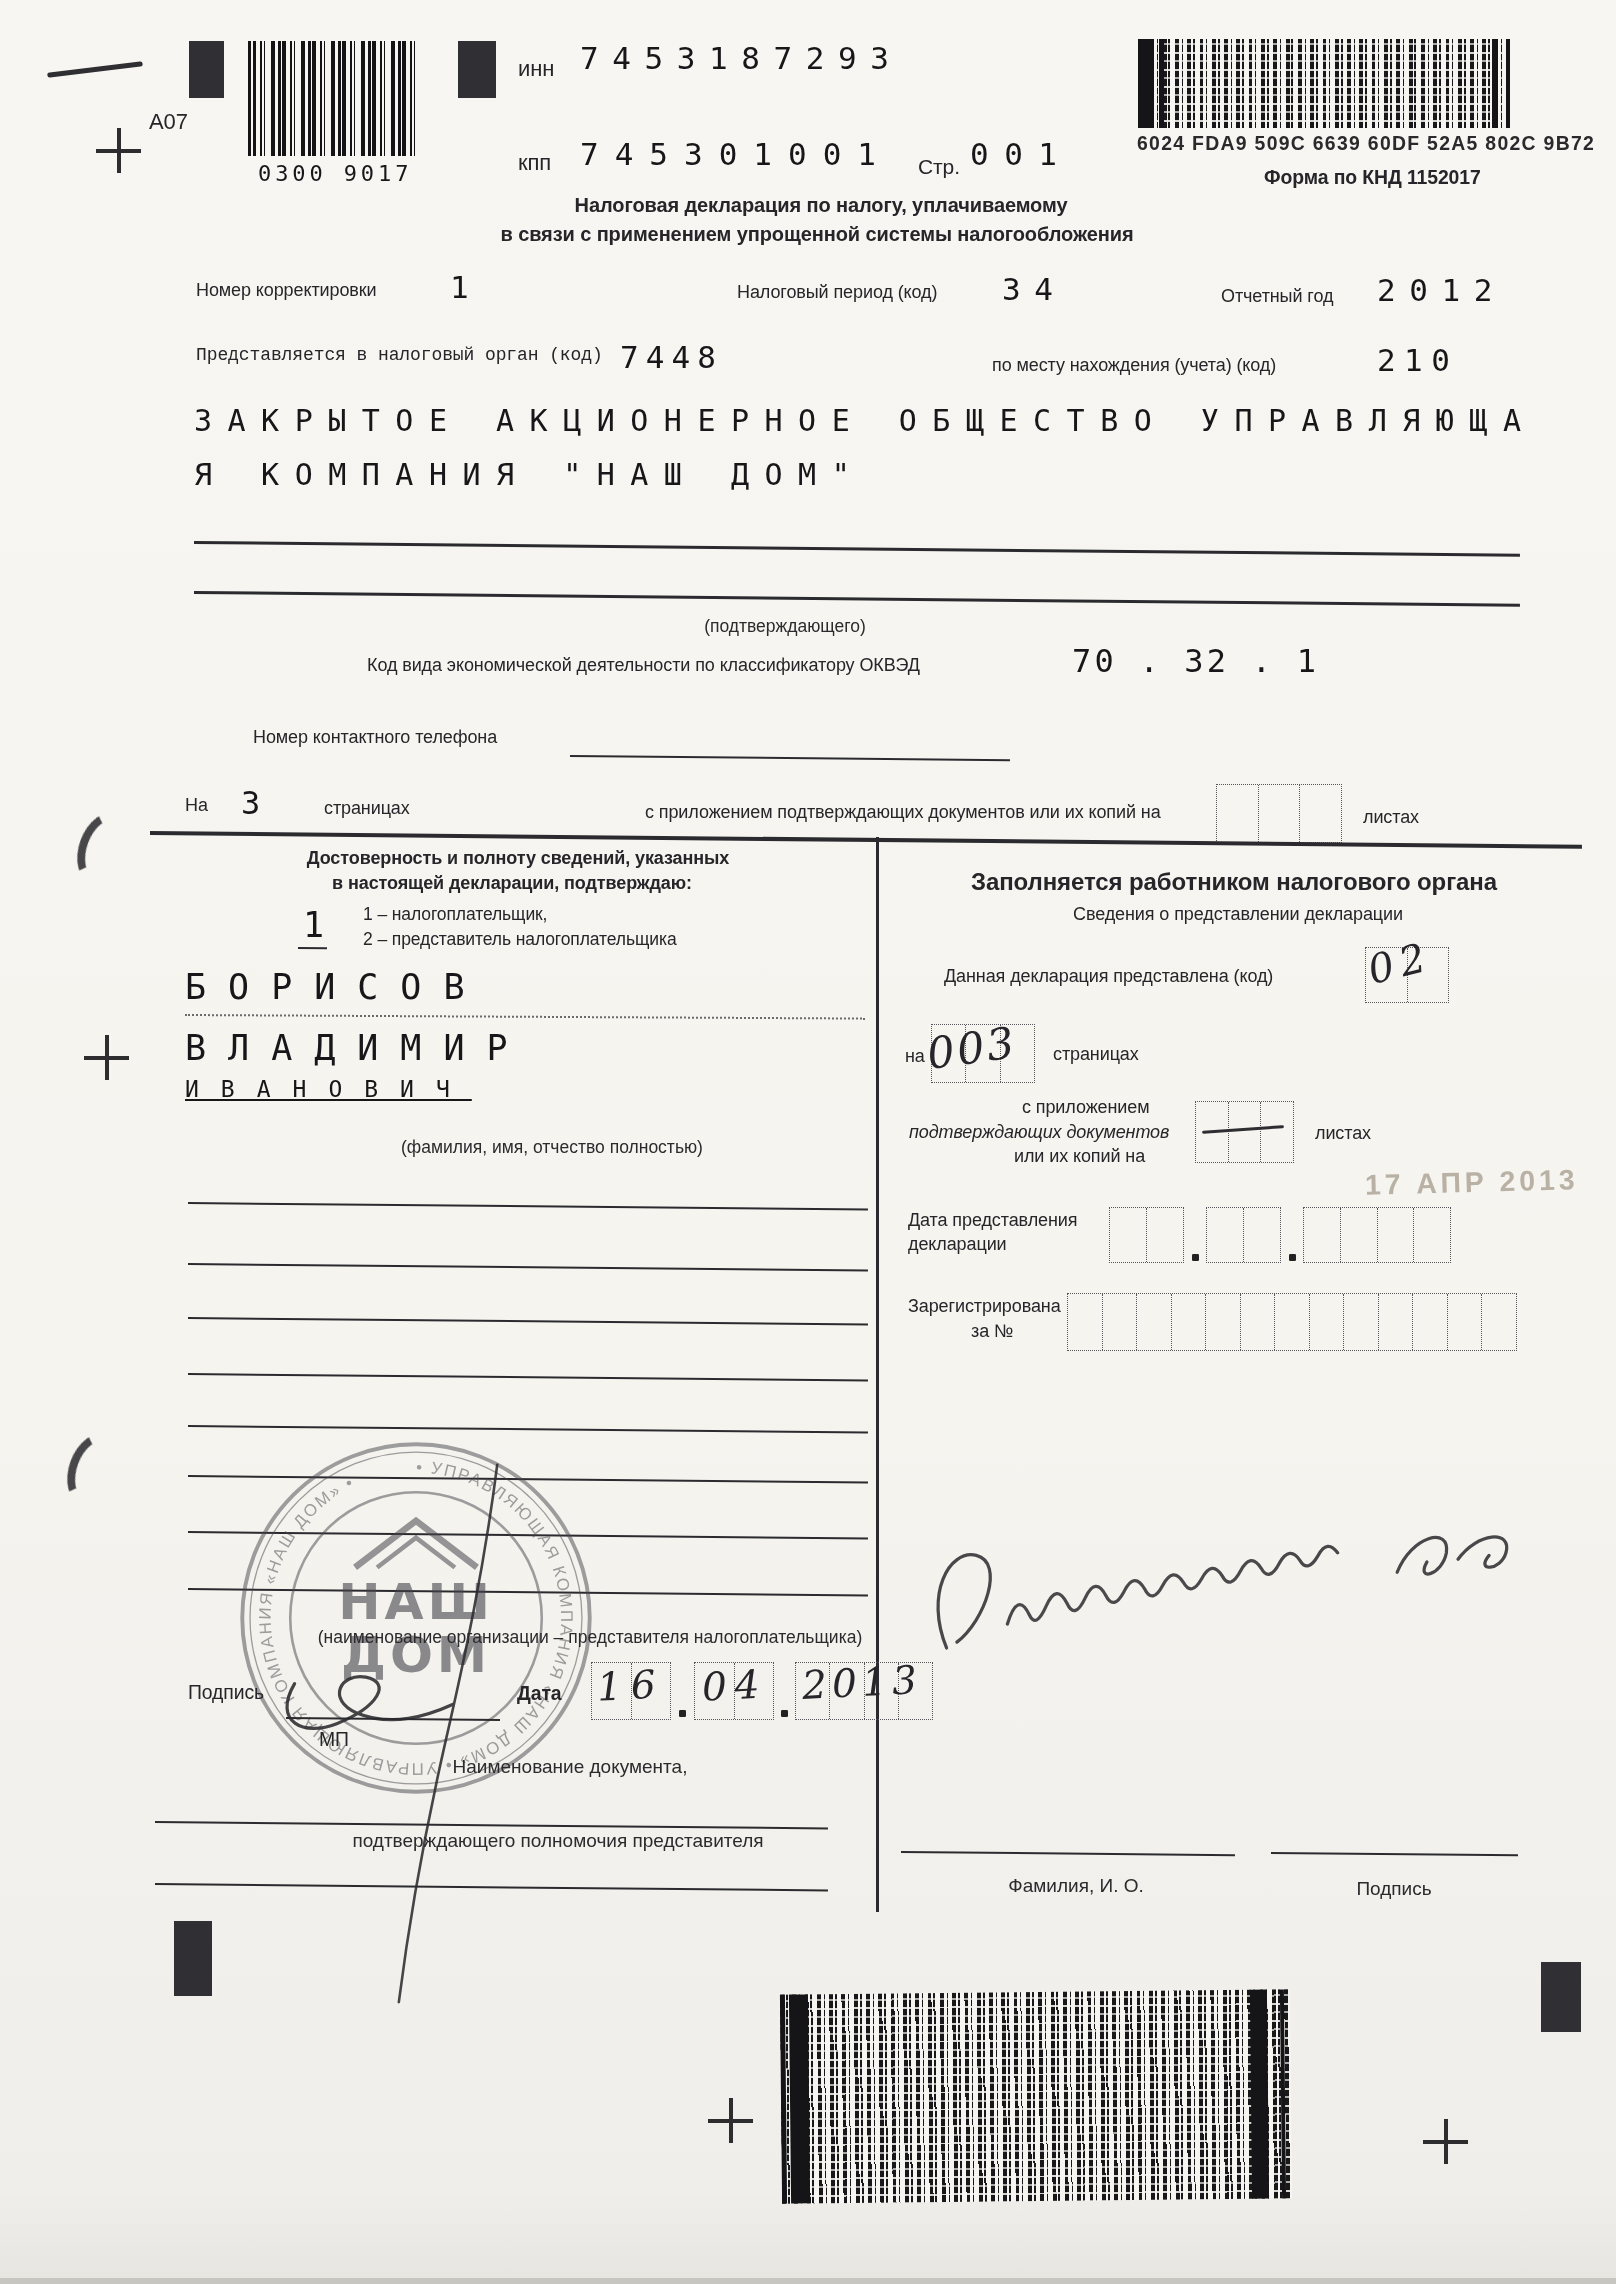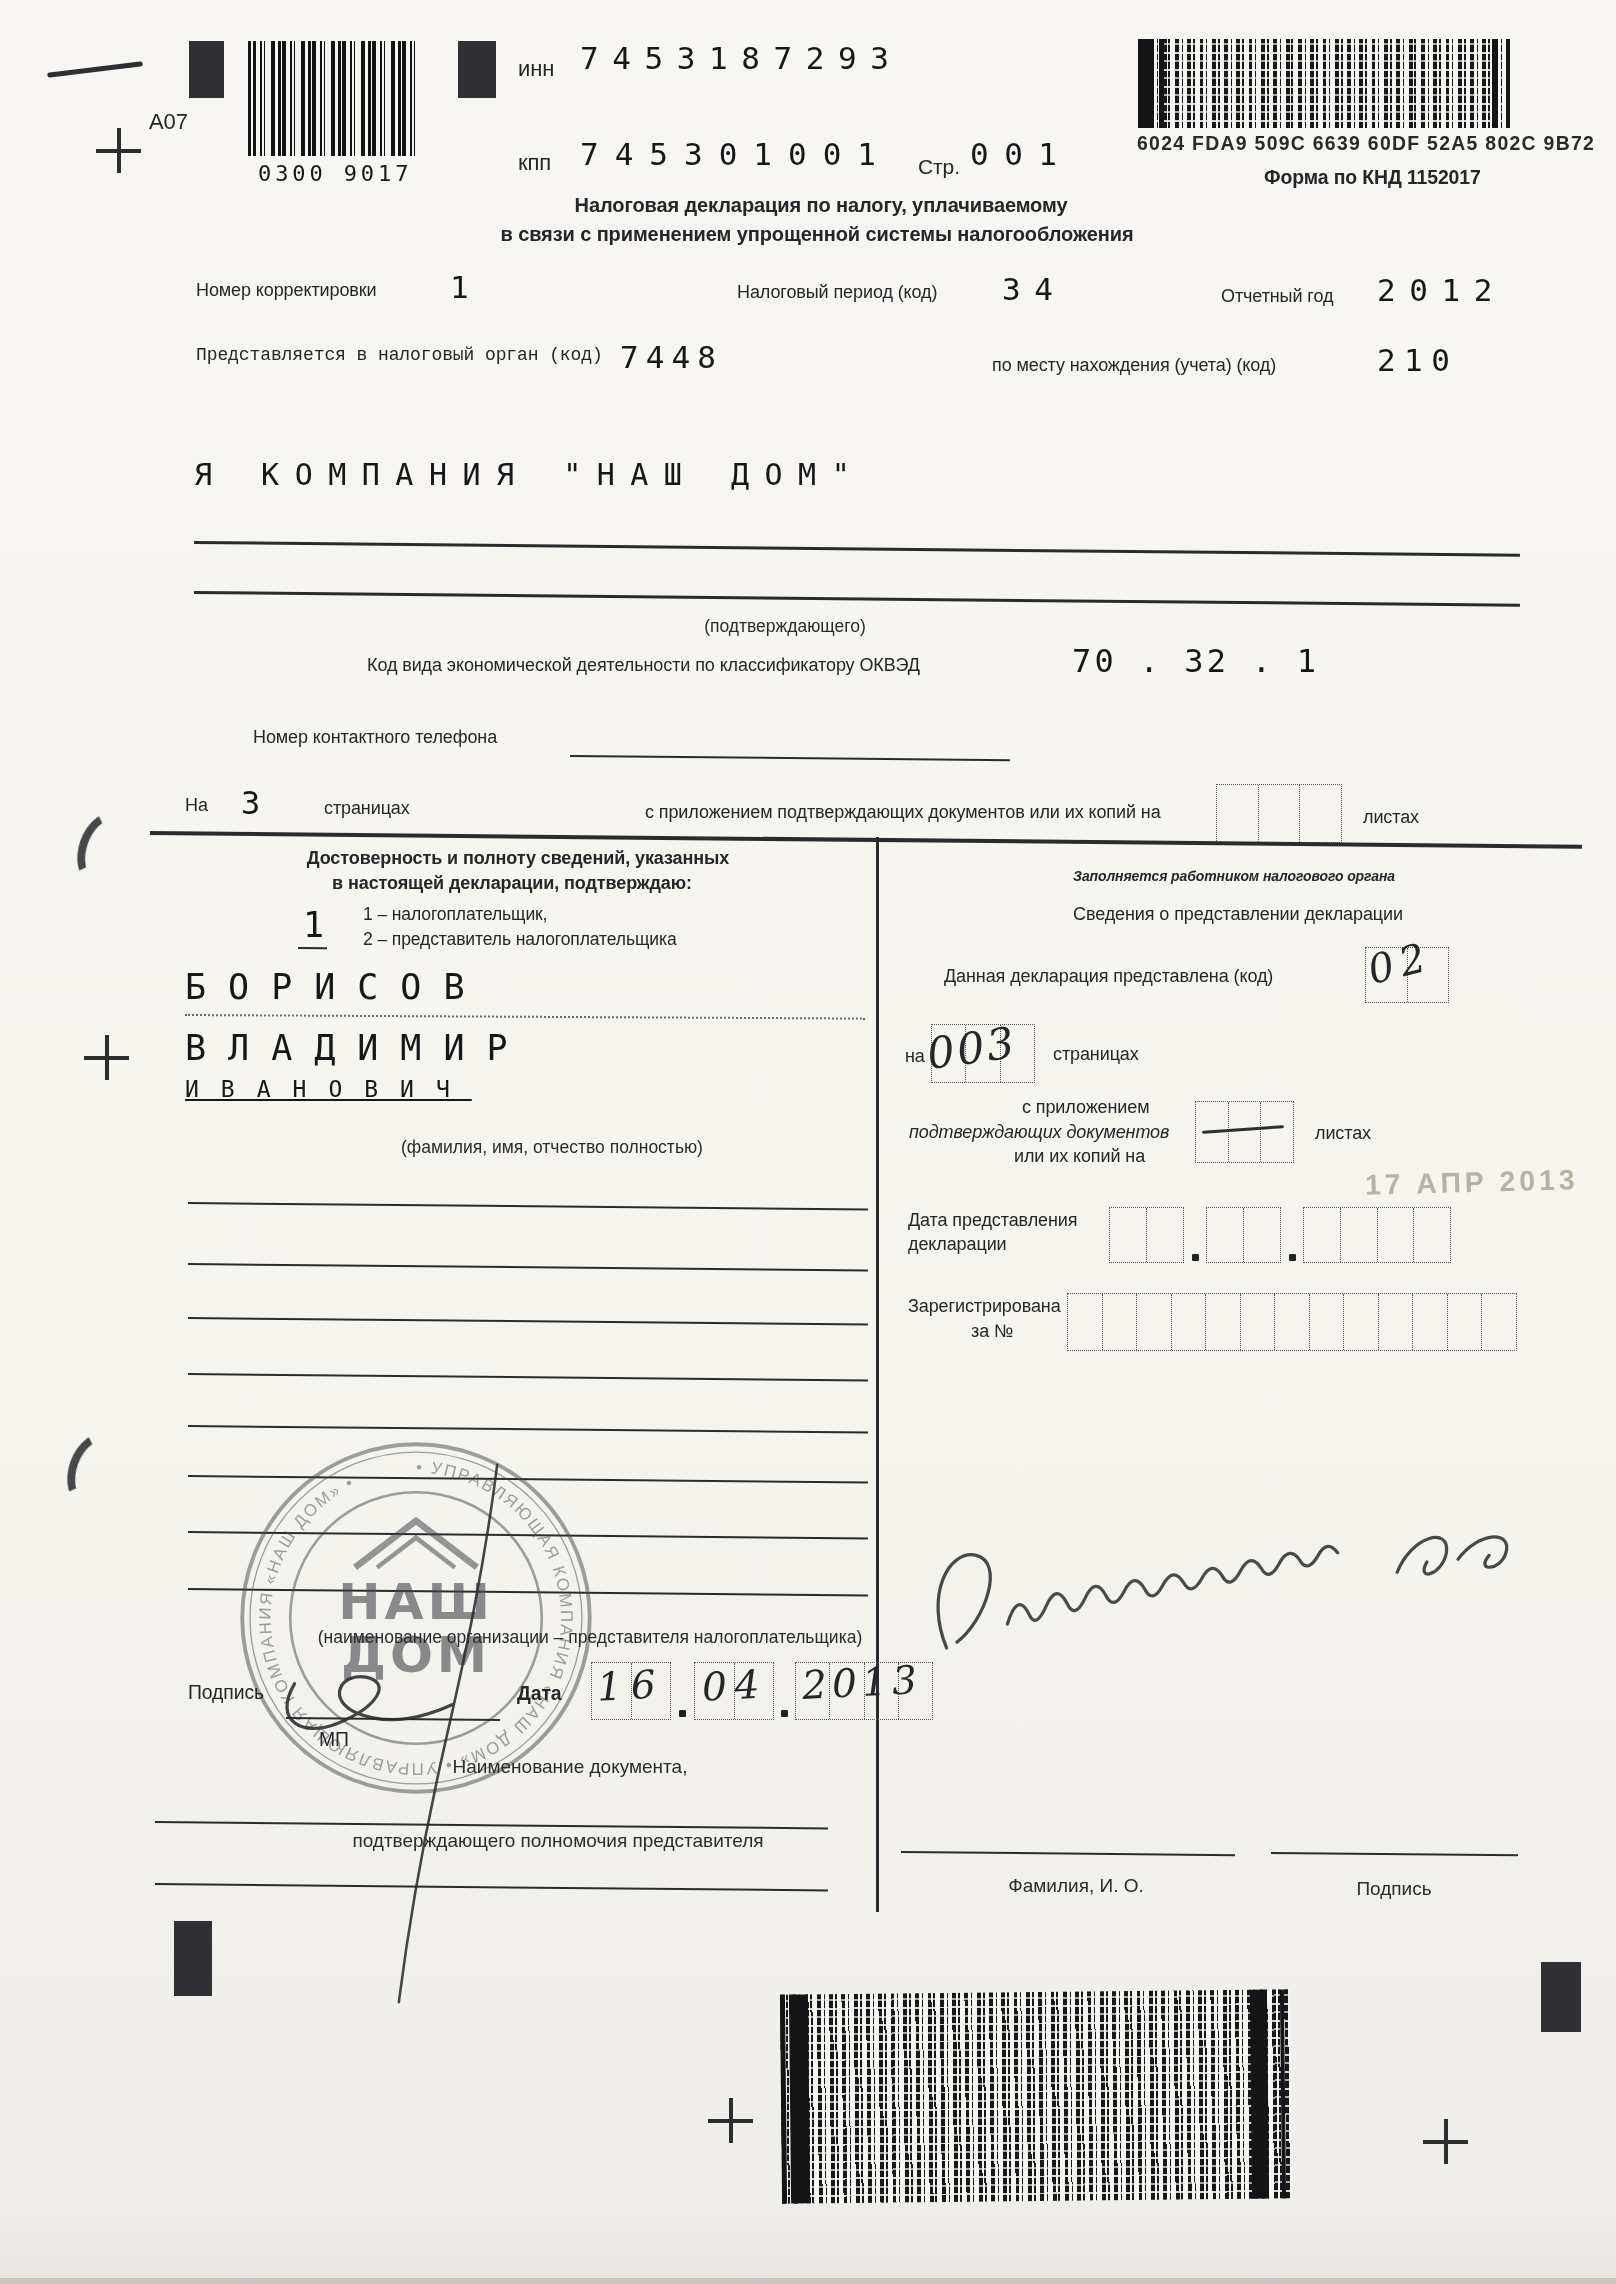--- a/index.html
+++ b/index.html
@@ -85,20 +85,21 @@
   <div class="lbl" style="left:737px;top:282px;">Налоговый период (код)</div>
   <div class="typed" style="left:1002px;top:271px;letter-spacing:13.6px;">34</div>
   <div class="lbl" style="left:1221px;top:286px;">Отчетный год</div>
   <div class="typed" style="left:1377px;top:272px;letter-spacing:13.6px;">2012</div>
 
   <div class="lbl" style="left:196px;top:345px;font-family:Liberation Mono, monospace;">Представляется в налоговый орган (код)</div>
   <div class="typed" style="left:620px;top:339px;letter-spacing:7.1px;">7448</div>
   <div class="lbl" style="left:992px;top:355px;">по месту нахождения (учета) (код)</div>
   <div class="typed" style="left:1377px;top:342px;letter-spacing:8.4px;">210</div>
 
+  <div class="typed" style="left:194px;top:403px;font-size:30px;letter-spacing:15.5px;">ЗАКРЫТОЕ АКЦИОНЕРНОЕ ОБЩЕСТВО УПРАВЛЯЮЩА</div>
   <div class="typed" style="left:194px;top:457px;font-size:30px;letter-spacing:15.5px;">Я КОМПАНИЯ "НАШ ДОМ"</div>
   <div class="rule" style="left:194px;top:541px;width:1326px;"></div>
   <div class="rule" style="left:194px;top:591px;width:1326px;"></div>
   <div class="cap" style="left:785px;top:616px;">(подтверждающего)</div>
 
   <div class="lbl" style="left:367px;top:655px;">Код вида экономической деятельности по классификатору ОКВЭД</div>
   <div class="typed" style="left:1072px;top:642px;font-size:32px;letter-spacing:3.2px;">70 . 32 . 1</div>
 
   <div class="lbl" style="left:253px;top:727px;">Номер контактного телефона</div>
   <div class="rule thin" style="left:570px;top:755px;width:440px;"></div>
@@ -190,21 +191,21 @@
   <div class="hand" style="left:597px;top:1663px;font-size:39px;transform:rotate(-3deg);letter-spacing:9px;">16</div>
   <div class="hand" style="left:702px;top:1663px;font-size:39px;transform:rotate(-3deg);letter-spacing:7.8px;">04</div>
   <div class="hand" style="left:802px;top:1660px;font-size:39px;transform:rotate(-3deg);letter-spacing:5.2px;">2013</div>
 
   <div class="lbl" style="left:319px;top:1728px;font-size:19.4px;">МП</div>
   <div class="cap" style="left:570px;top:1756px;font-size:19px;">Наименование документа,</div>
   <div class="cap" style="left:558px;top:1787px;font-size:19px;margin-top:43px;">подтверждающего полномочия представителя</div>
   <div class="rule thin" style="left:155px;top:1821px;width:673px;"></div>
   <div class="rule thin" style="left:155px;top:1883px;width:673px;"></div>
 
-  <div class="lbl b c" style="left:1234px;top:868px;font-size:14px;font-style:italic;">Заполняется работником налогового органа</div>
+  <div class="lbl b c" style="left:1234px;top:868px;font-size:24px;">Заполняется работником налогового органа</div>
   <div class="lbl c" style="left:1238px;top:904px;">Сведения о представлении декларации</div>
 
   <div class="lbl" style="left:944px;top:966px;">Данная декларация представлена (код)</div>
   <div class="dbox" style="left:1365px;top:947px;width:82px;height:54px;">
       <i></i>
       <i></i>
     </div>
   <div class="hand" style="left:1368px;top:940px;font-size:40px;transform:rotate(-14deg);letter-spacing:6.5px;">02</div>
 
   <div class="lbl" style="left:905px;top:1046px;">на</div>

